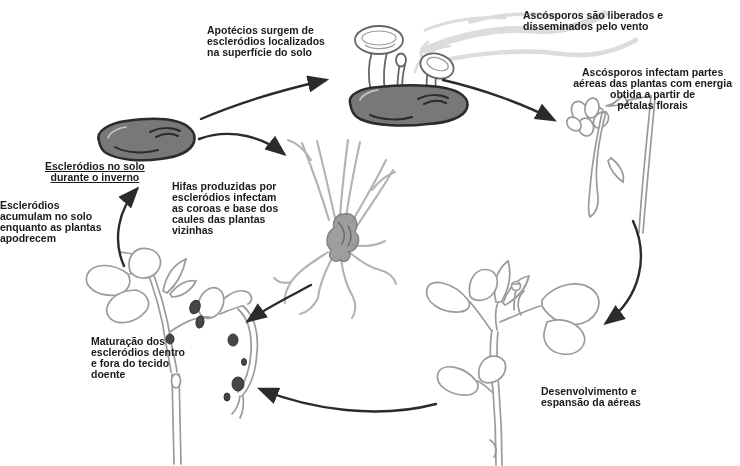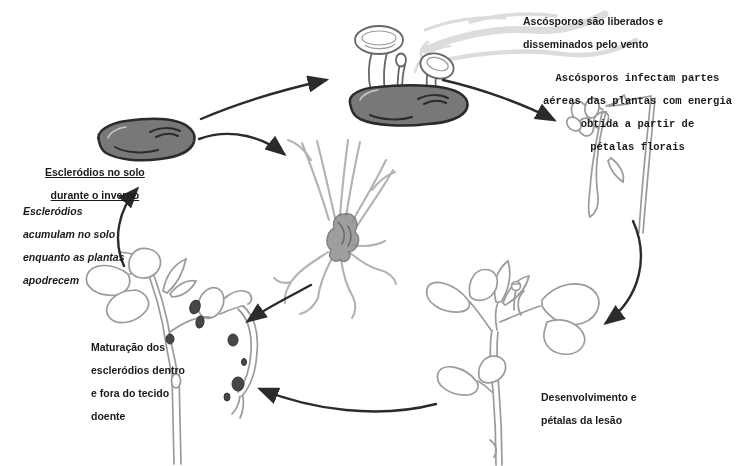--- a/index.html
+++ b/index.html
@@ -8,21 +8,21 @@
     --plant-outline:#9a9a9a; --roots-outline:#b3b3b3; --wind-swirl:#dcdcdc;
   }
   html,body{margin:0;padding:0;background:#fff;}
   .canvas{
     position:relative;width:740px;height:466px;background:#fff;overflow:hidden;
     font-family:"Liberation Sans","DejaVu Sans",sans-serif;
   }
   .canvas svg{position:absolute;left:0;top:0;}
   .label{
     position:absolute;white-space:pre-line;color:var(--text);
-    font-size:10.5px;font-weight:bold;line-height:23px;letter-spacing:0;
+    font-size:10.5px;font-weight:bold;line-height:11px;letter-spacing:0;
   }
   .center{text-align:center;}
   
   .blob{fill:var(--sclerotium-fill);stroke:var(--sclerotium-outline);stroke-width:2.5;}
   .blobline{fill:none;stroke:var(--sclerotium-outline);stroke-width:2;stroke-linecap:round;}
   .blobhi{fill:none;stroke:#c9c9c9;stroke-width:1.5;stroke-linecap:round;}
   .apo{fill:#fff;stroke:#666;stroke-width:1.8;}
   .apoline{fill:none;stroke:#9a9a9a;stroke-width:1.2;}
   .wind{fill:none;stroke:var(--wind-swirl);stroke-linecap:round;}
   .plant{fill:none;stroke:var(--plant-outline);stroke-width:1.7;stroke-linecap:round;}
@@ -173,32 +173,40 @@
       <path class="arrow" marker-end="url(#ah)" d="M201,119 C238,103 286,89 326,80"></path>
       <path class="arrow" marker-end="url(#ah)" d="M199,139 C232,127 264,138 284,154"></path>
       <path class="arrow" marker-end="url(#ah)" d="M443,80 C482,89 524,104 554,120"></path>
       <path class="arrow" marker-end="url(#ah)" d="M633,221 C649,256 641,297 606,323"></path>
       <path class="arrow" marker-end="url(#ah)" d="M436,404 C378,419 312,410 260,389"></path>
       <path class="arrow" marker-end="url(#ah)" d="M311,285 C291,296 266,308 248,321"></path>
       <path class="arrow" marker-end="url(#ah)" d="M124,266 C112,239 119,209 137,189"></path>
     </g>
   </svg>
 
+  <div class="label" style="left:207px;top:25px;">Apotécios surgem de
+escleródios localizados
+na superfície do solo</div>
   <div class="label" style="left:523px;top:10px;">Ascósporos são liberados e
 disseminados pelo vento</div>
-  <div class="label center" style="right:8px;top:67px;font-family:Liberation Mono, monospace;">Ascósporos infectam partes
+  <div class="label center" style="right:8px;top:67px;">Ascósporos infectam partes
 aéreas das plantas com energia
 obtida a partir de
 pétalas florais</div>
   <div class="label center" style="left:45px;top:161px;text-decoration:underline;">Escleródios no solo
 durante o inverno</div>
-  <div class="label" style="left:23px;top:200px;font-style:italic;">Escleródios
+  <div class="label" style="left:0;top:200px;">Escleródios
 acumulam no solo
 enquanto as plantas
 apodrecem</div>
+  <div class="label" style="left:172px;top:181px;">Hifas produzidas por
+escleródios  infectam
+as coroas e base dos
+caules das plantas
+vizinhas</div>
   <div class="label" style="left:58px;top:336px;margin-left:33px;">Maturação dos
 escleródios dentro
 e fora do tecido
 doente</div>
   <div class="label" style="left:541px;top:386px;">Desenvolvimento e
-pétalas da lesão</div>
+espansão da aéreas</div>
 
 </div>
 
 </body></html>

